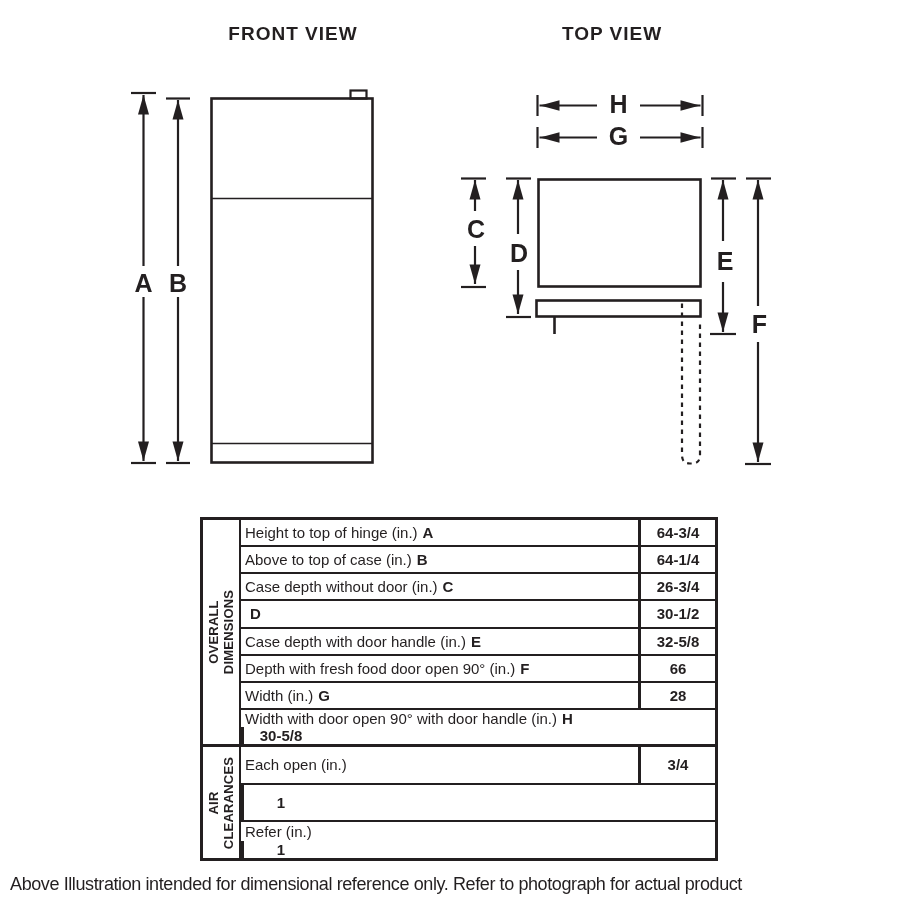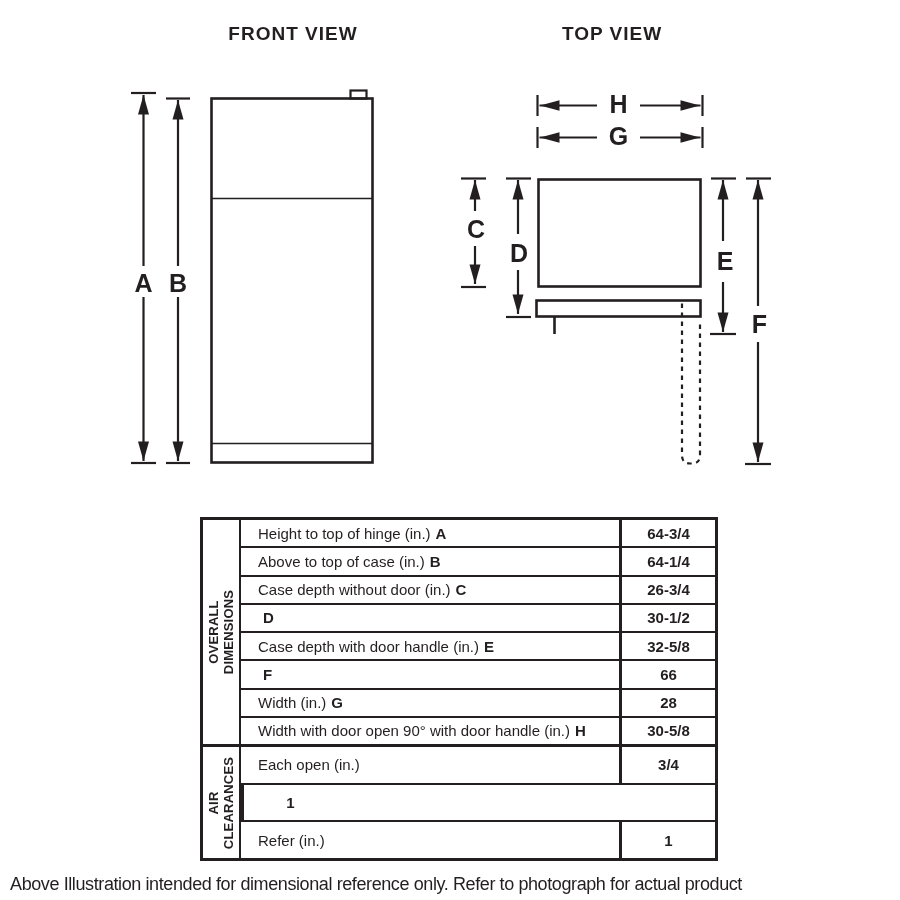--- a/index.html
+++ b/index.html
@@ -38,25 +38,25 @@
   .side { width:38px; flex:none; border-right:2px solid var(--ink); position:relative; }
   .rot {
     position:absolute; top:50%; left:50%;
     transform:translate(-50%,-50%) rotate(-90deg);
     font-weight:bold; font-size:13px; line-height:15px;
     letter-spacing:0.2px; text-align:center; white-space:nowrap;
   }
   .rot span { display:block; }
   .rows { flex:1; display:flex; flex-direction:column; }
   .row  { flex:1; display:flex; border-bottom:2px solid var(--ink); }
-  .row:last-child { border-bottom:none; }
-  .desc { flex:1; display:flex; align-items:center; padding-left:17px; font-size:15px; }
+  .row:last-child { border-bottom:none;flex-direction:column; }
+  .desc { flex:1; display:flex; align-items:center; padding-left:4px; font-size:15px; }
   .ltr  { margin-left:5px; font-weight:bold; }
   .val  {
-    width:96px; flex:none; border-left:3px solid var(--ink);
+    width:77px; flex:none; border-left:3px solid var(--ink);
     display:flex; align-items:center; justify-content:center;
     font-weight:bold; font-size:15px;
   }
   
   .footer {
     position:absolute; left:0; top:874px; width:752px;
     text-align:center; font-size:18px; letter-spacing:-0.4px;
     color:var(--ink,#231f20);
   }
 </style>
@@ -203,20 +203,21 @@
       </div>
       <div class="row">
         <div class="desc">
             <span>Case depth with door handle (in.)</span>
             <b class="ltr">E</b>
           </div>
         <div class="val">32-5/8</div>
       </div>
       <div class="row">
         <div class="desc">
+            <span>Depth with fresh food door open 90° (in.)</span>
             <b class="ltr">F</b>
           </div>
         <div class="val">66</div>
       </div>
       <div class="row">
         <div class="desc">
             <span>Width (in.)</span>
             <b class="ltr">G</b>
           </div>
         <div class="val">28</div>

